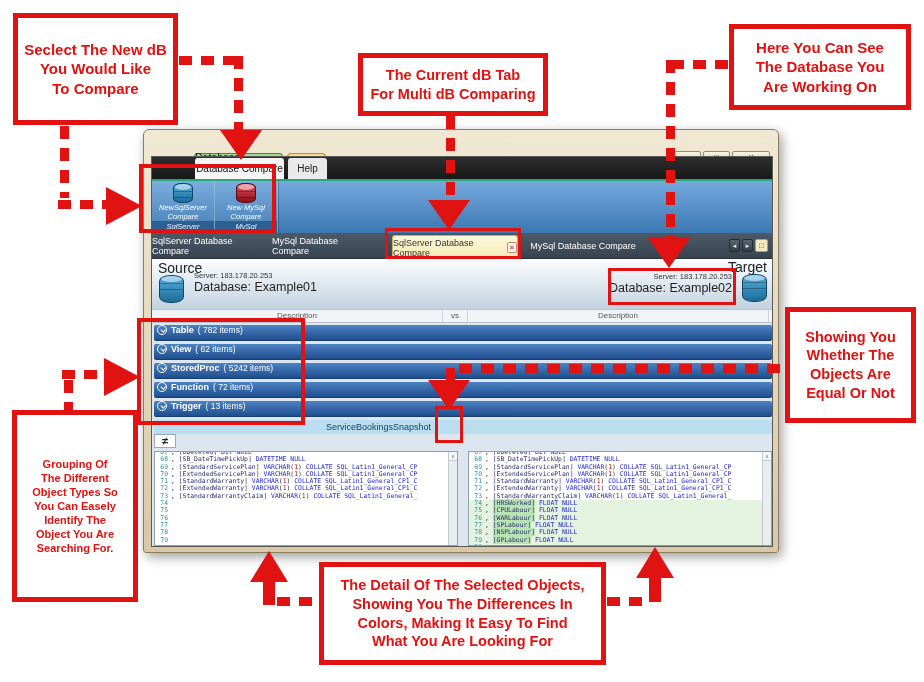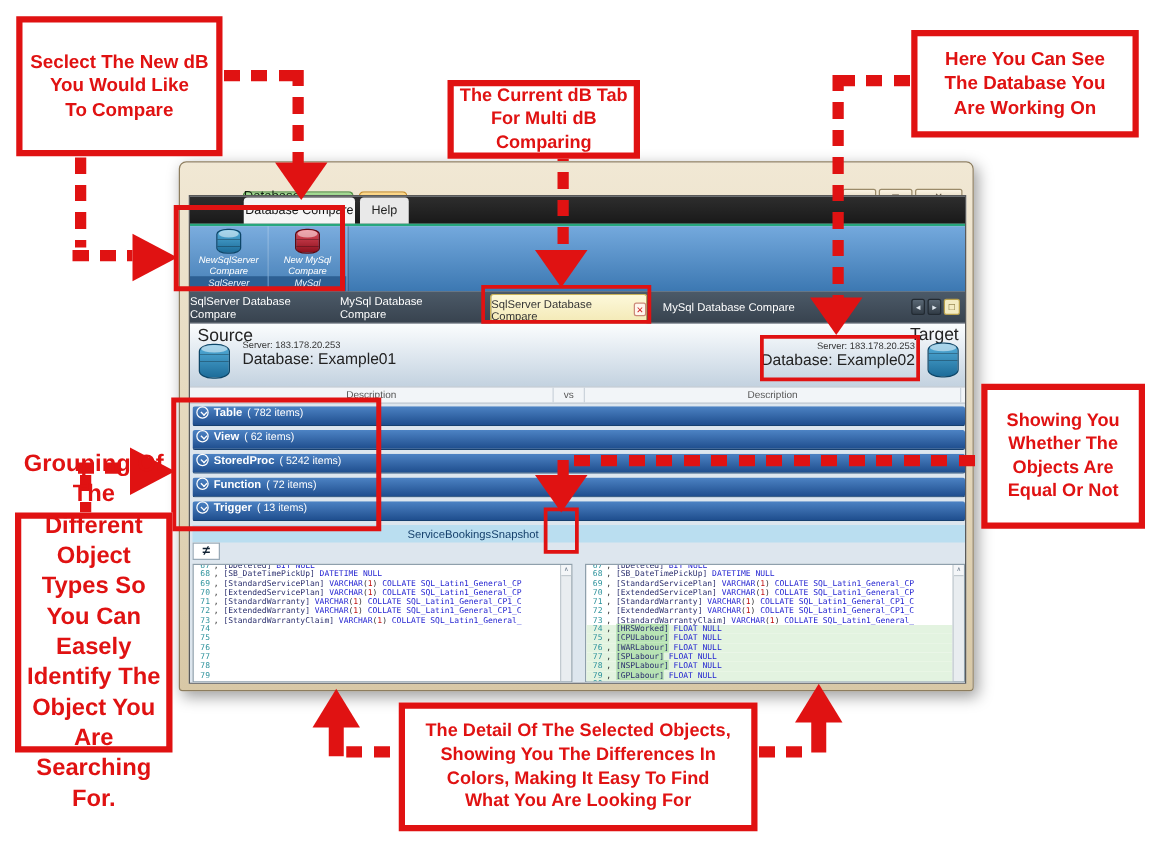--- a/index.html
+++ b/index.html
@@ -133,24 +133,24 @@
   .rb-ribbon { left:139px; top:164px; width:137px; height:69px; border-width:4px; }
   .rb-tab    { left:385px; top:228px; width:136px; height:31px; border-width:3px; }
   .rb-target { left:608px; top:268px; width:128px; height:37px; border-width:3px; }
   .rb-groups { left:137px; top:318px; width:168px; height:107px; border-width:4px; }
   .rb-neq    { left:435px; top:406px; width:28px; height:37px; border-width:3px; }
 
   .callout { position:absolute; background:#fff; border:5px solid #e01212; color:#e01212;
              font-weight:bold; display:flex; align-items:center; justify-content:center;
              text-align:center; white-space:pre-line; line-height:1.28; z-index:60; }
   .c1 { left:13px;  top:13px;  width:165px; height:112px; font-size:15px; }
-  .c2 { left:358px; top:64px;  width:154px; height:63px;  font-size:14.5px; }
+  .c2 { left:358px; top:53px;  width:190px; height:63px;  font-size:14.5px; }
   .c3 { left:729px; top:24px;  width:182px; height:86px;  font-size:15px; }
   .c4 { left:785px; top:307px; width:131px; height:116px; font-size:14.5px; }
-  .c5 { left:12px;  top:410px; width:126px; height:192px; font-size:19px; }
+  .c5 { left:12px;  top:410px; width:126px; height:192px; font-size:11px; }
   .c6 { left:319px; top:562px; width:287px; height:103px; font-size:14.5px; }
 
   .dash-h { position:absolute; height:9px; z-index:55;
             background:repeating-linear-gradient(90deg,#e01212 0 13px,transparent 13px 22px); }
   .dash-v { position:absolute; width:9px; z-index:55;
             background:repeating-linear-gradient(180deg,#e01212 0 13px,transparent 13px 22px); }
   .shaft { position:absolute; background:#e01212; z-index:55; }
   .tri { position:absolute; width:0; height:0; z-index:56; }
   .tri.down  { border-left:21px solid transparent; border-right:21px solid transparent; border-top:30px solid #e01212; }
   .tri.right { border-top:19px solid transparent; border-bottom:19px solid transparent; border-left:36px solid #e01212; }

